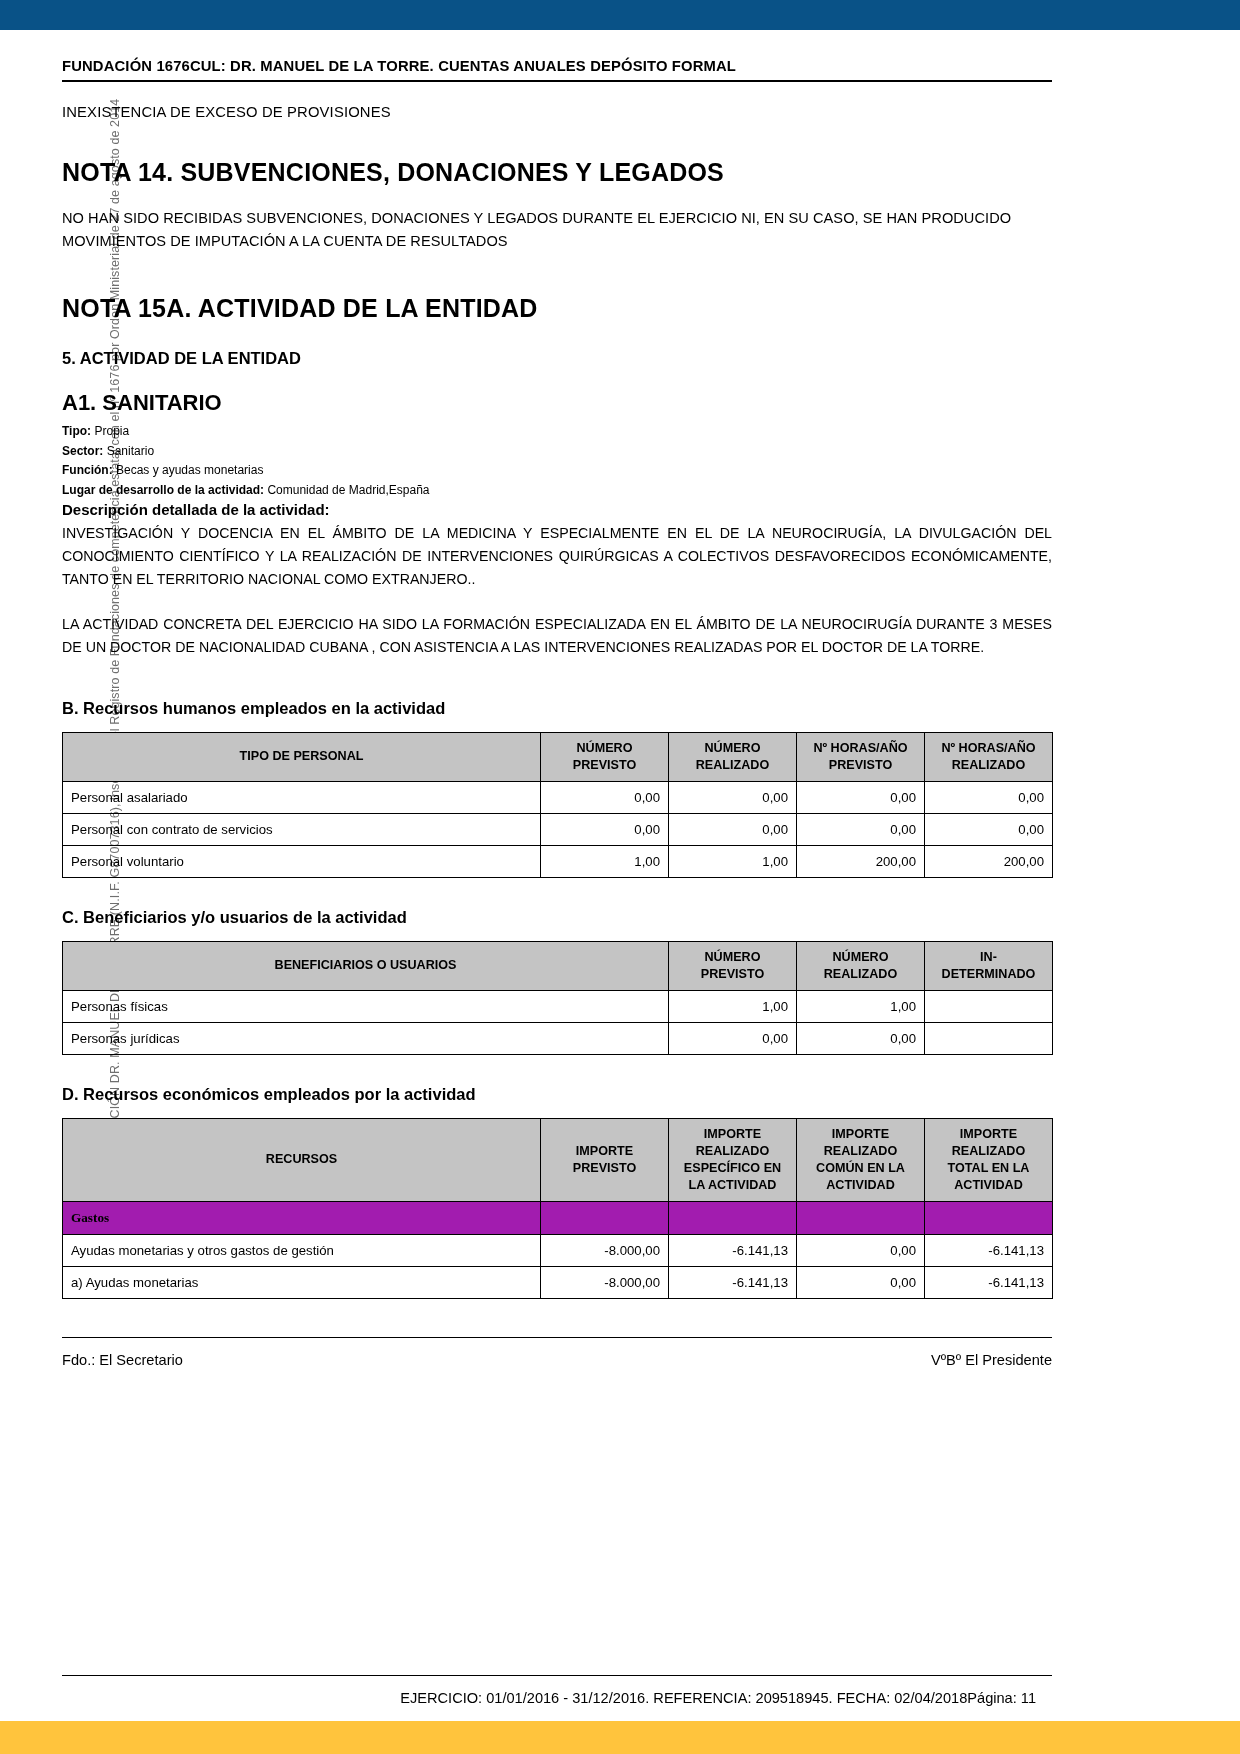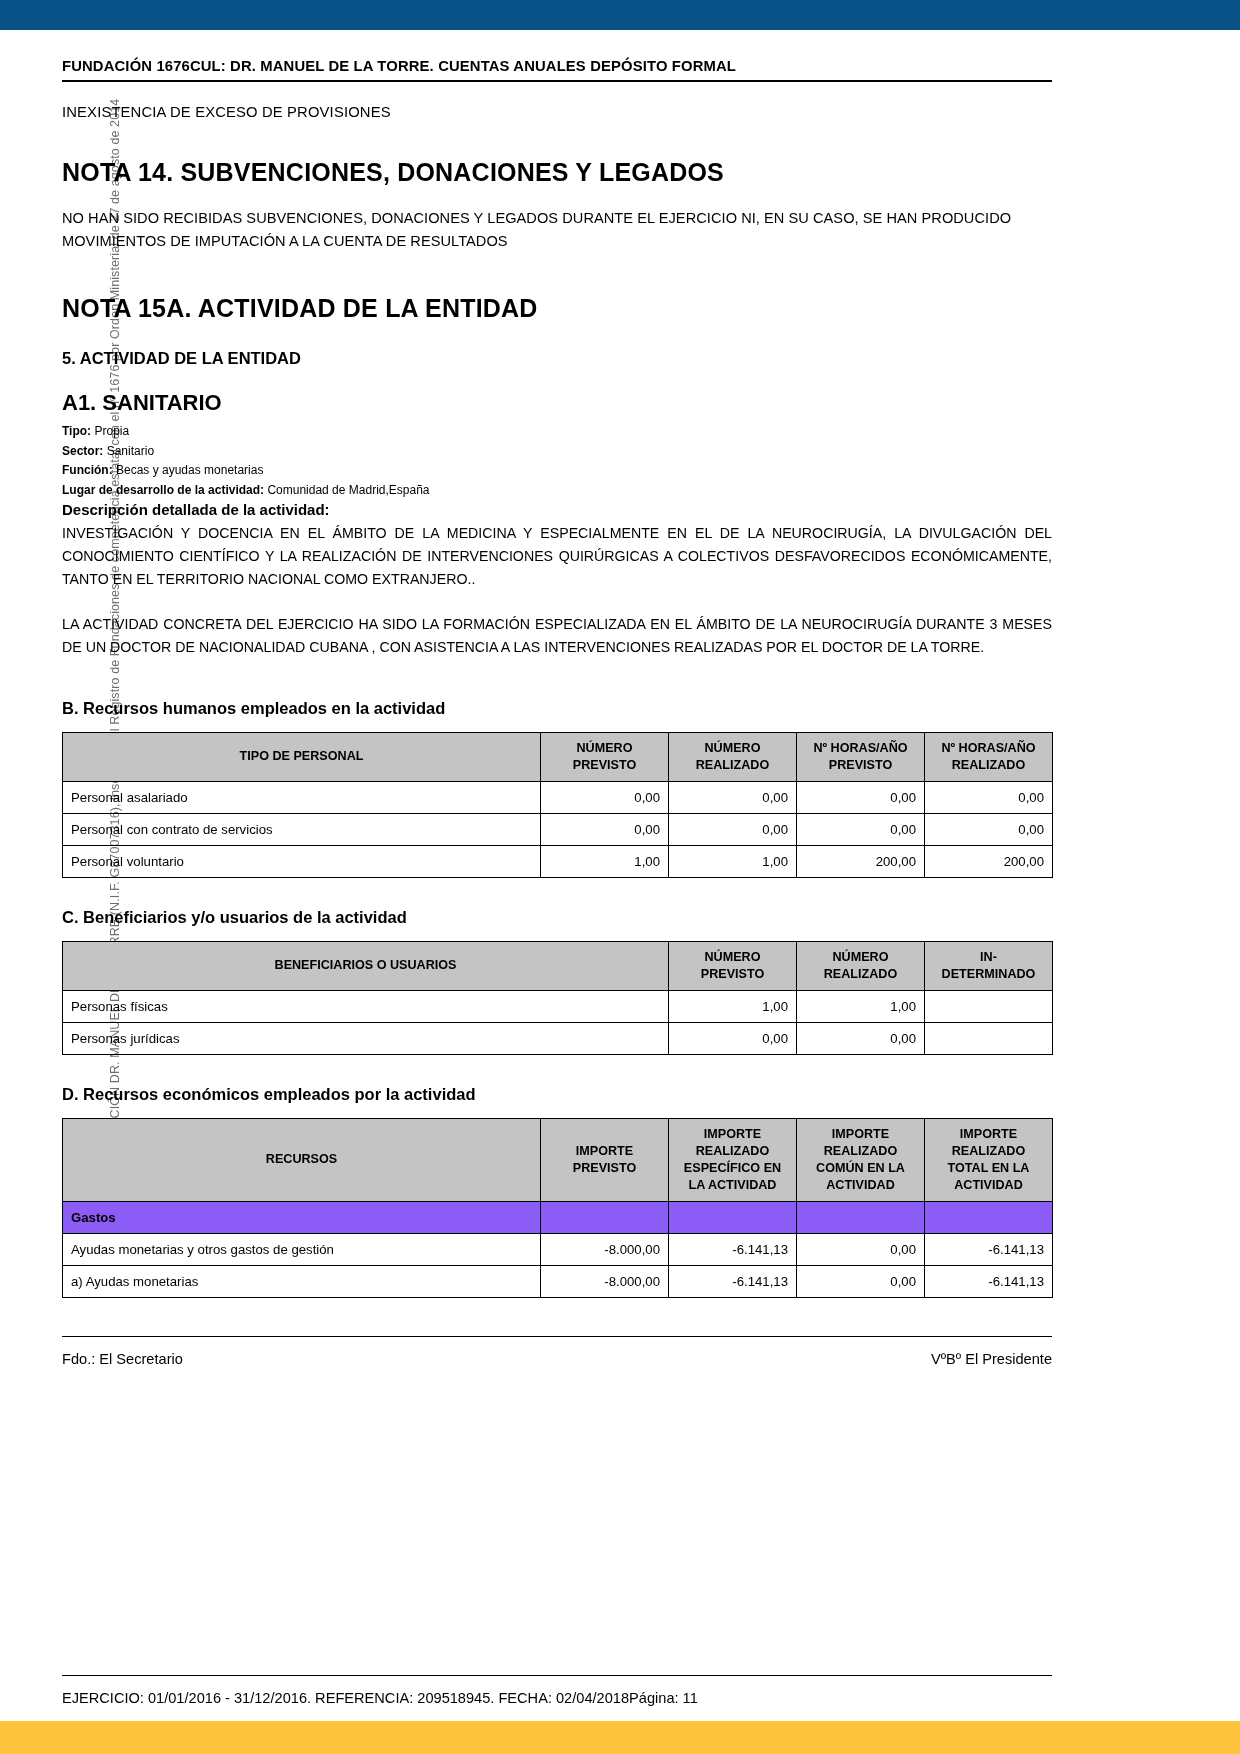--- a/index.html
+++ b/index.html
@@ -107,35 +107,35 @@
     vertical-align:middle;
   }
   td {
     font-size:13.2px;
     padding:8px 8px;
     height:30px;
     vertical-align:middle;
   }
   td.num { text-align:right; }
   td.lbl { text-align:left; }
-  td.grey { background:#8b5cf6; font-weight:bold; }
+  td.grey { background:#a21caf; font-weight:bold;font-family:Liberation Serif, serif; }
   td.blank { }
 
   .sig-row {
     display:flex;
     justify-content:space-between;
     font-size:14.6px;
     padding-top:14px;
   }
   .footer {
     position:absolute;
-    left:62px; bottom:48px;
+    left:46px; bottom:48px;
     width:990px;
     display:flex;
-    justify-content:flex-start;
+    justify-content:flex-end;
     font-size:14.6px;
   }
   .sig-block { margin-top:38px; }
 </style>
 </head>
 <body>
 
 <div class="bar-top"></div>
 
 <div class="side-note">FUNDACIÓN DR. MANUEL DE LA TORRE (N.I.F. G87007316), inscrita en el Registro de Fundaciones de competencia estatal con el nº 1676 por Orden Ministerial de 27 de agosto de 2014</div>

